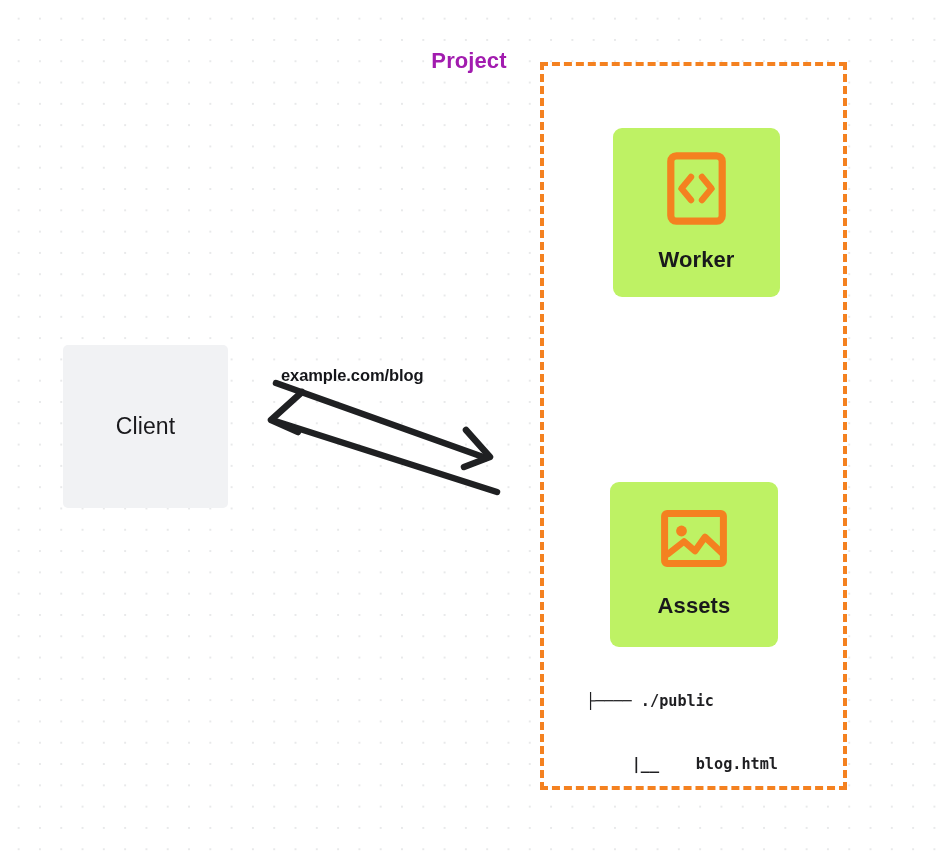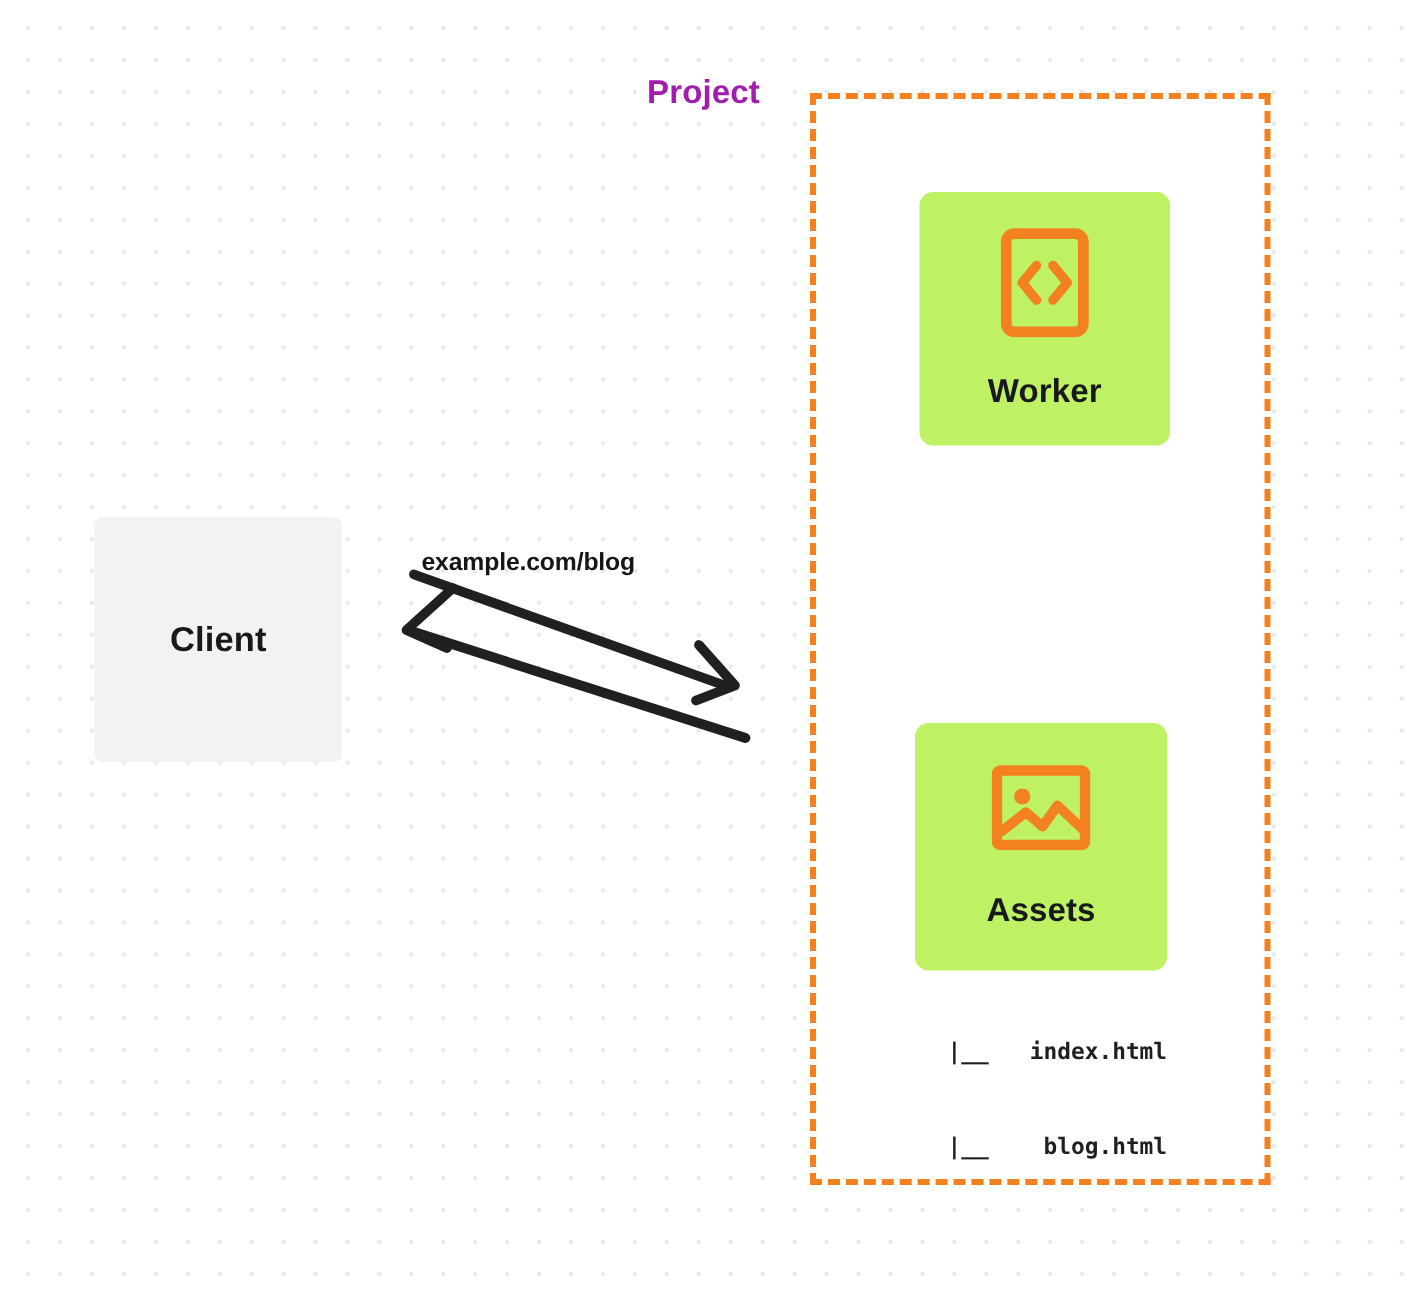--- a/index.html
+++ b/index.html
@@ -35,21 +35,21 @@
     width: 165px;
     height: 163px;
     background: #f1f2f4;
     border-radius: 5px;
     display: flex;
     align-items: center;
     justify-content: center;
   }
   #client-node .node-label {
     font-size: 23px;
-    font-weight: 700;
+    font-weight: 400;
     color: #19191c;
     letter-spacing: 0.1px;
   }
 
   
   #connector-group {
     position: absolute;
     left: 250px;
     top: 330px;
     width: 270px;
@@ -192,16 +192,16 @@
     <svg width="66" height="57" viewBox="0 0 66 57">
       <rect x="3.6" y="3.6" width="58.8" height="49.8" rx="2.5" ry="2.5" fill="none" stroke="#f48120" stroke-width="7"></rect>
       <circle cx="20.5" cy="21" r="5.4" fill="#f48120"></circle>
       <polyline points="7,44 23,31.5 34,41 44,27 62,44" fill="none" stroke="#f48120" stroke-width="6.6" stroke-linecap="round" stroke-linejoin="round"></polyline>
     </svg>
   </span>
   <span class="card-label">Assets</span>
 </div>
 
 <div id="asset-file-tree">
-  <span class="tree-line">     |__   index.html</span>
+  <span class="tree-line">├──── ./public</span>
   <span class="tree-line">     |__    blog.html</span>
   
 </div>
 
 </body></html>

